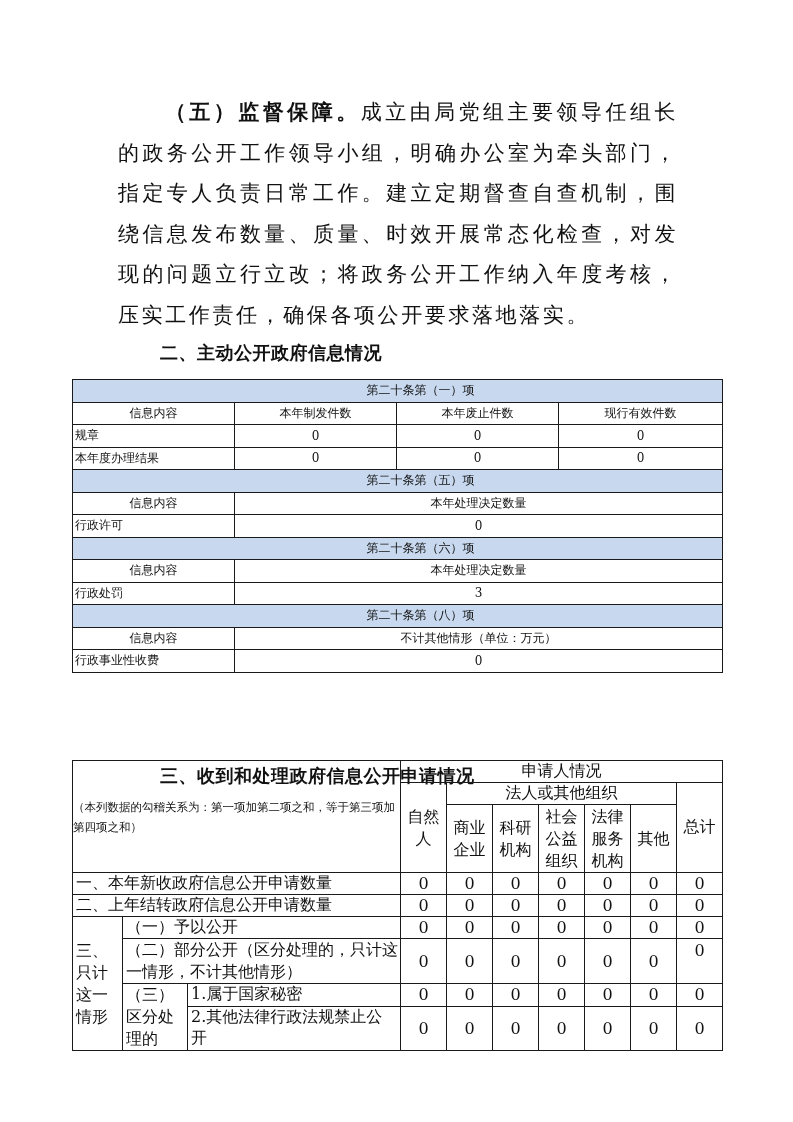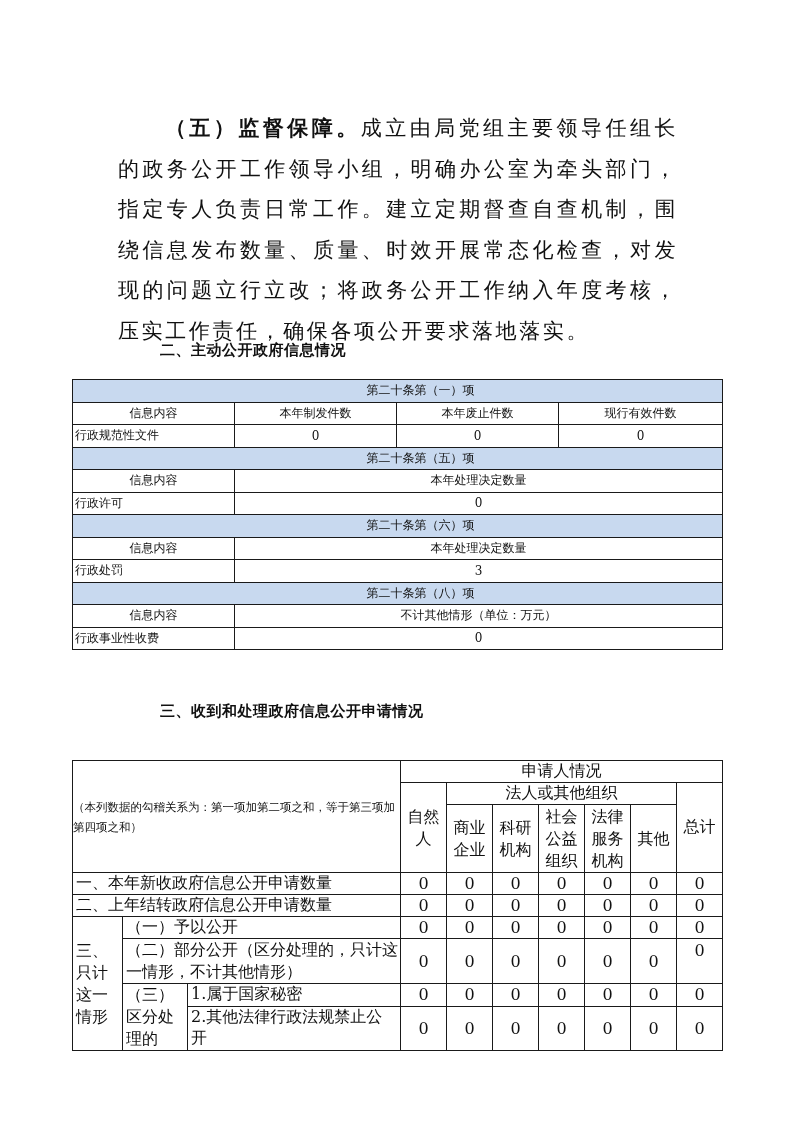--- a/index.html
+++ b/index.html
@@ -1,25 +1,25 @@
 <!DOCTYPE html>
 <html><head>
 <meta charset="utf-8">
 <style>
   html, body { margin: 0; padding: 0; background: #ffffff; }
   body { width: 793px; height: 1122px; position: relative; overflow: hidden;
          font-family: "DejaVu Serif", "Liberation Serif", serif; color: #111; }
-  .para { position: absolute; left: 118px; top: 108px; width: 560px;
+  .para { position: absolute; left: 118px; top: 92px; width: 560px;
           font-size: 21px; line-height: 40.5px; letter-spacing: 2.6px; text-align: justify; }
   .para .bold { font-weight: bold; font-family: "DejaVu Sans", "Liberation Sans", sans-serif; }
   .para .indent { display: inline-block; width: 46px; }
-  .h2 { position: absolute; left: 160px; font-size: 15px; font-weight: bold;
+  .h2 { position: absolute; left: 160px; font-size: 18px; font-weight: bold;
         font-family: "DejaVu Sans", "Liberation Sans", sans-serif; letter-spacing: 0.5px; }
   #h2a { top: 341px; }
-  #h2b { top: 702px; }
+  #h2b { top: 764px; }
   table { border-collapse: collapse; position: absolute; table-layout: fixed; }
   td { border: 1.5px solid #1a1a1a; font-size: 12px; padding: 0 2px; text-align: center; vertical-align: middle; }
   #t1 { left: 72px; top: 379px; width: 650px; }
   #t1 td { height: 21.5px; }
   #t1 td.sec { background: #c8d9ef; padding-left: 48px; }
   #t1 td.l { text-align: left; }
   #t2 { left: 72px; top: 760px; width: 650px; }
   #t2 td { height: 19px; font-size: 16px; }
   #t2 td.l { text-align: left; padding-left: 3px; }
   #t2 td.note { font-size: 11.5px; text-align: left; line-height: 20px; padding: 0 0; }
@@ -44,21 +44,27 @@
       <tr>
         <td colspan="4" class="sec">第二十条第（一）项</td>
       </tr>
   <tr>
     <td>信息内容</td>
     <td>本年制发件数</td>
     <td>本年废止件数</td>
     <td>现行有效件数</td>
   </tr>
   <tr>
-    <td class="l">行政规范性文件</td>
+    <td class="l">规章</td>
+    <td>0</td>
+    <td>0</td>
+    <td>0</td>
+  </tr>
+  <tr>
+    <td class="l">本年度办理结果</td>
     <td>0</td>
     <td>0</td>
     <td>0</td>
   </tr>
 
   <tr>
         <td colspan="4" class="sec">第二十条第（五）项</td>
       </tr>
   <tr>
     <td>信息内容</td>

